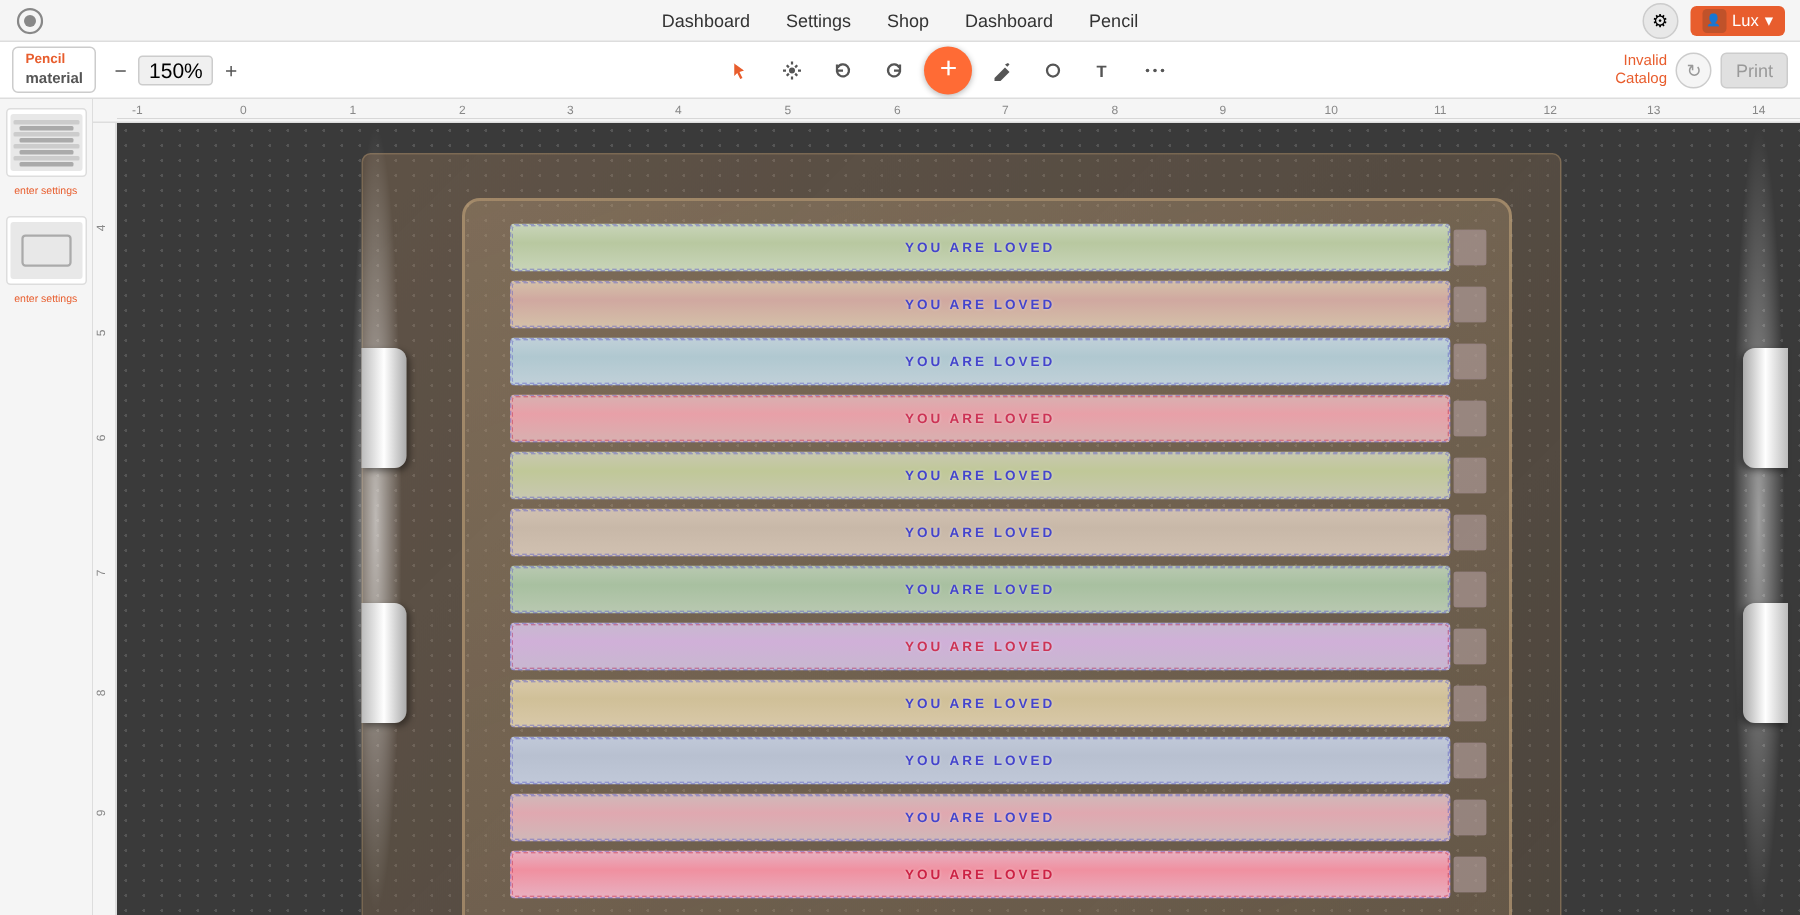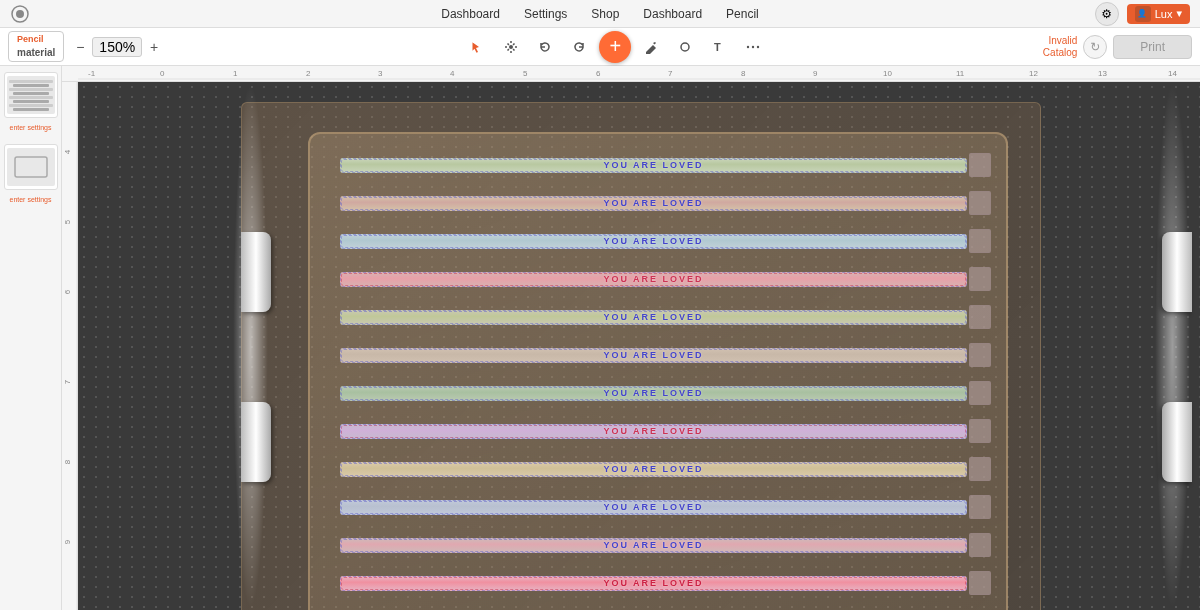--- a/index.html
+++ b/index.html
@@ -92,21 +92,21 @@
       display: flex; align-items: center; gap: 8px;
     }
     .print-section {
       display: flex; align-items: flex-end; gap: 6px;
     }
     .invalid-settings {
       text-align: right; font-size: 10px; color: #e85d2d; line-height: 1.2;
     }
     .print-btn {
       background: #e0e0e0; border: 1px solid #ccc; border-radius: 4px;
-      padding: 4px 26px; font-size: 12px; color: #999; cursor: not-allowed;
+      padding: 4px 9px; font-size: 12px; color: #999; cursor: not-allowed;
       display: flex; align-items: center; gap: 4px;
     }
     .refresh-icon-btn {
       width: 24px; height: 24px; border: 1px solid #ccc; border-radius: 50%;
       background: #f5f5f5; cursor: pointer; display: flex; align-items: center; justify-content: center;
       font-size: 12px; color: #999;
     }
 
     
     #main {
@@ -206,21 +206,21 @@
     
     .pencil-row {
       position: absolute;
       left: 30px;
       right: 15px;
       height: 34px;
       display: flex;
       align-items: center;
     }
     .pencil-body {
-      height: 15px;
+      height: 32px;
       flex: 1;
       border-radius: 3px;
       position: relative;
       display: flex;
       align-items: center;
       justify-content: center;
       border: 1px dashed rgba(100,100,200,0.5);
     }
     .pencil-label {
       font-size: 9px;

